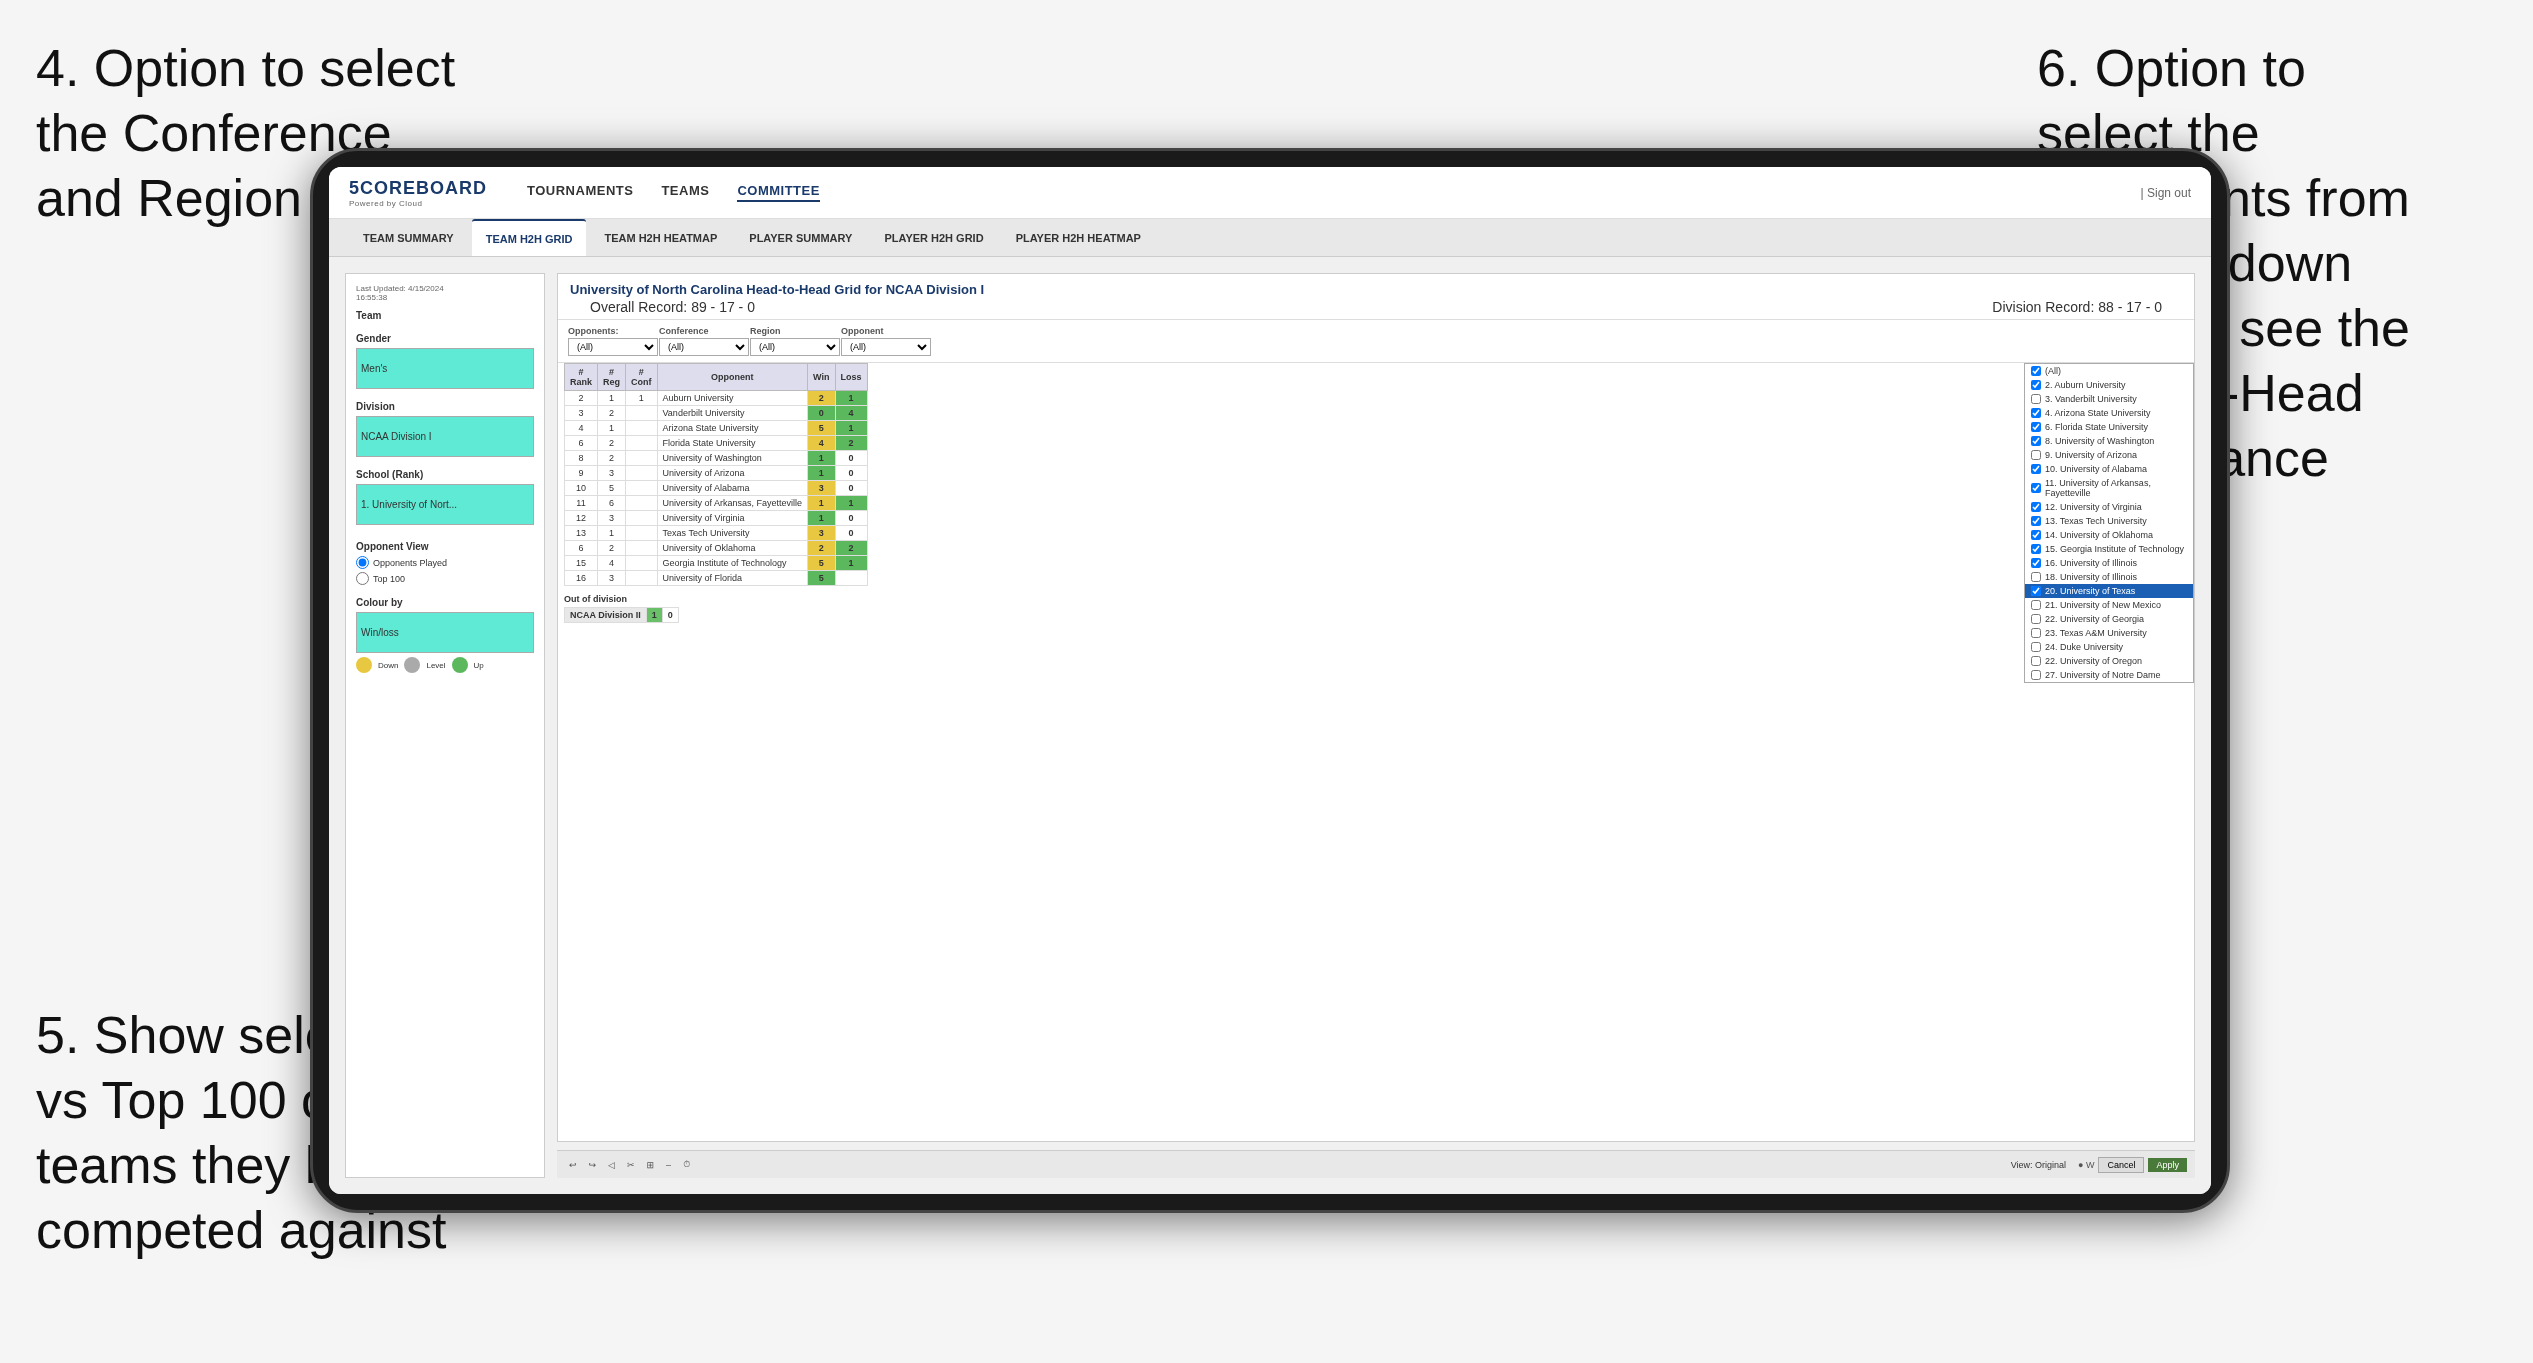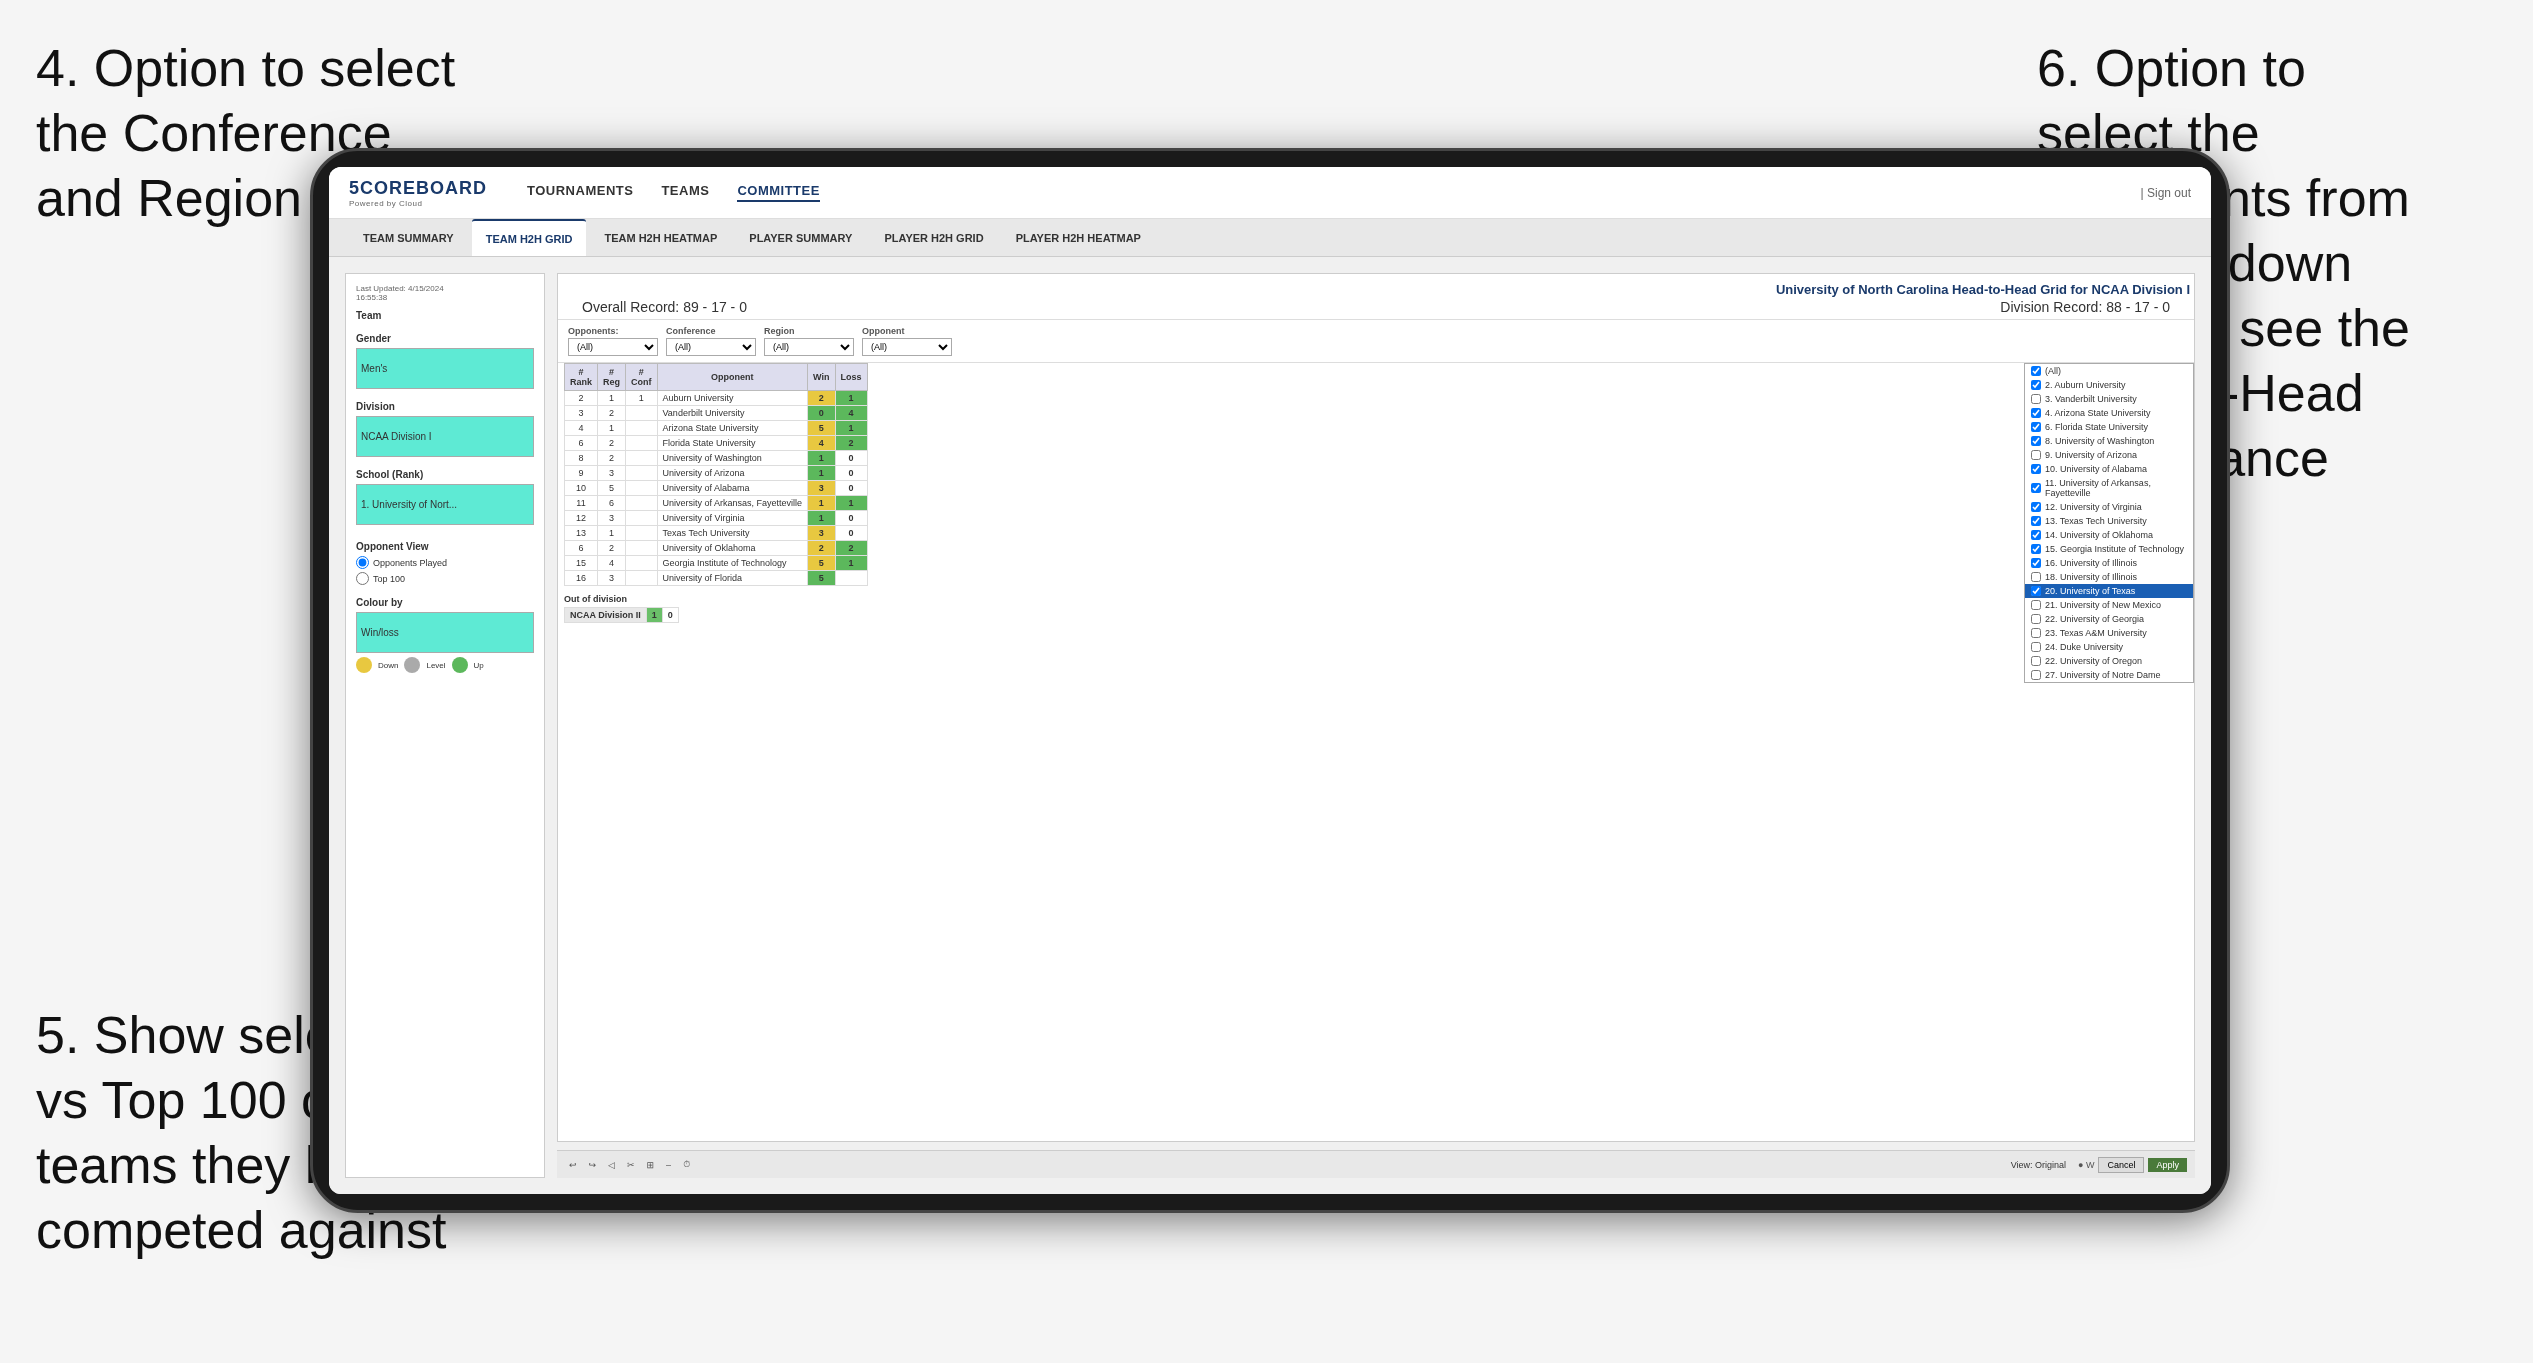--- a/index.html
+++ b/index.html
@@ -293,22 +293,22 @@
     .grid-panel {
       background: #fff;
       border: 1px solid #ccc;
       flex: 1;
       overflow: hidden;
       display: flex;
       flex-direction: column;
     }
 
     .grid-header {
-      text-align: right;
-      padding: 8px 4px 4px;
+      text-align: left;
+      padding: 8px 12px 4px;
       border-bottom: 1px solid #ddd;
     }
 
     .grid-title {
       font-size: 13px;
       font-weight: 700;
       color: #1a3a6b;
     }
 
     .grid-records {
@@ -316,21 +316,21 @@
       color: #333;
       display: flex;
       justify-content: space-between;
       padding: 0 20px;
       margin-top: 2px;
     }
 
     
     .filter-row {
       display: flex;
-      gap: 8px;
+      gap: 1px;
       padding: 6px 10px;
       border-bottom: 1px solid #ddd;
       align-items: flex-end;
     }
 
     .filter-group {
       display: flex;
       flex-direction: column;
       gap: 2px;
     }

